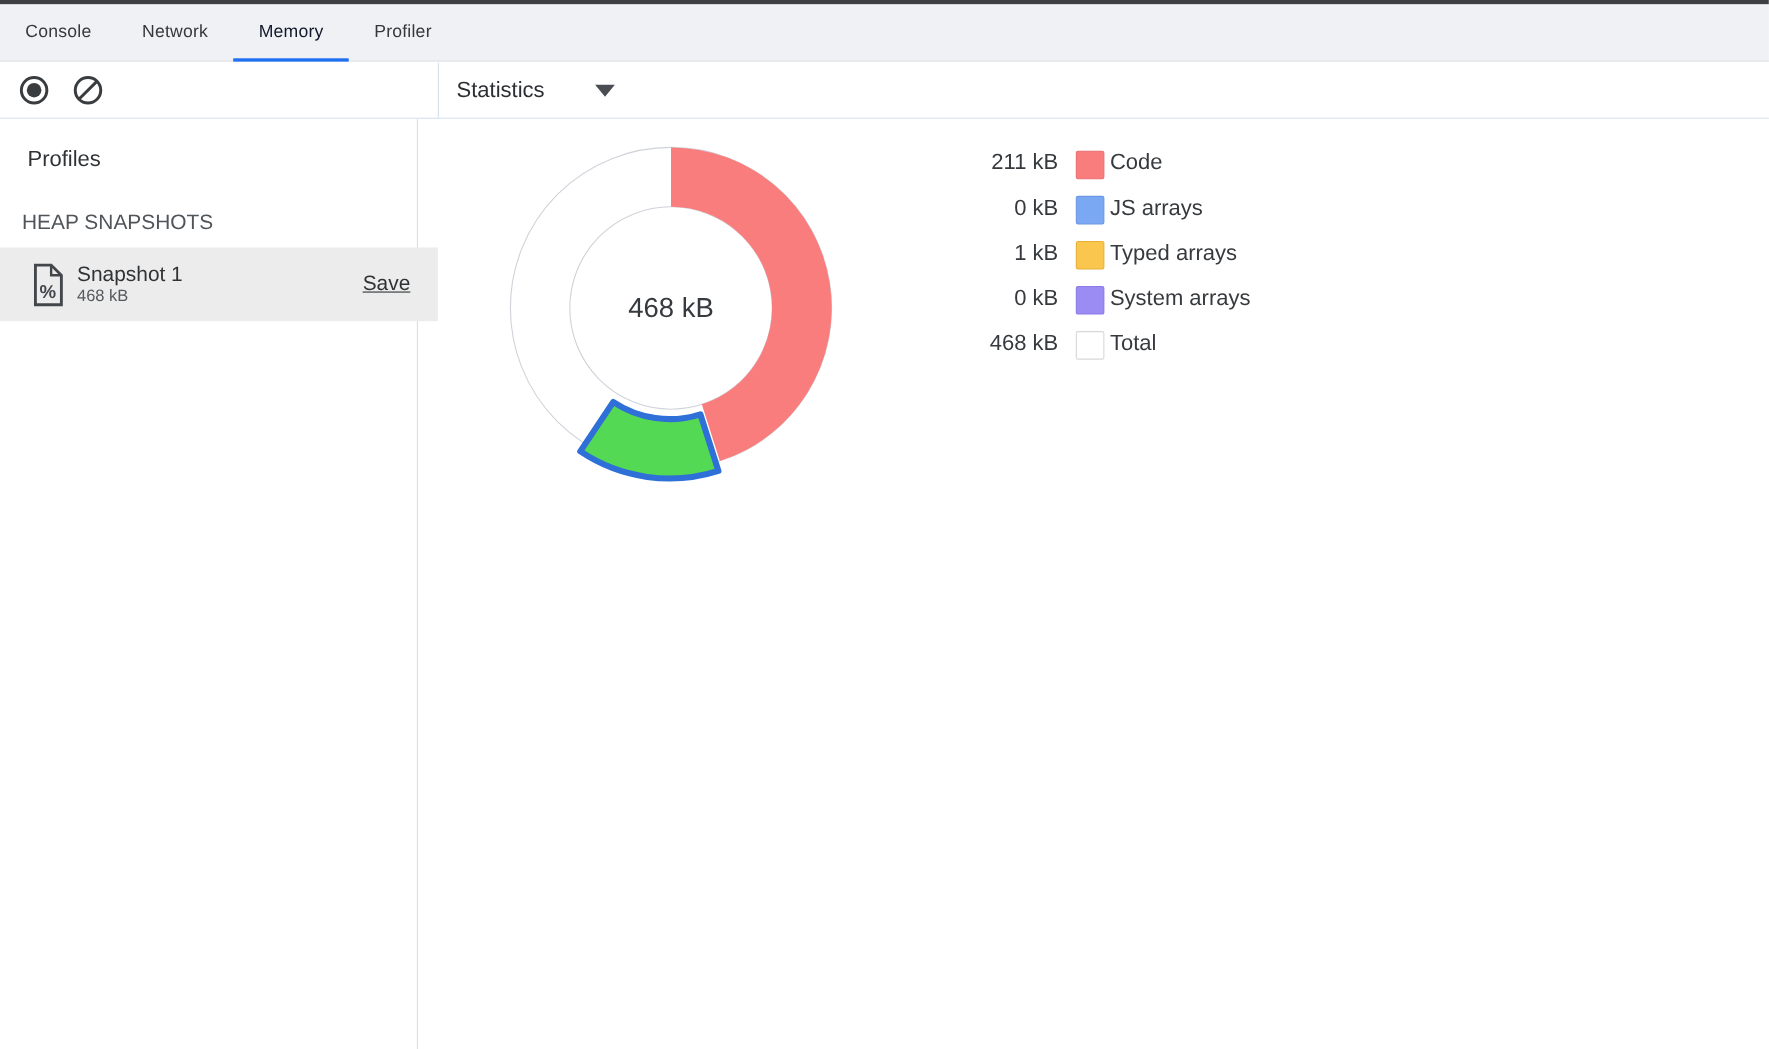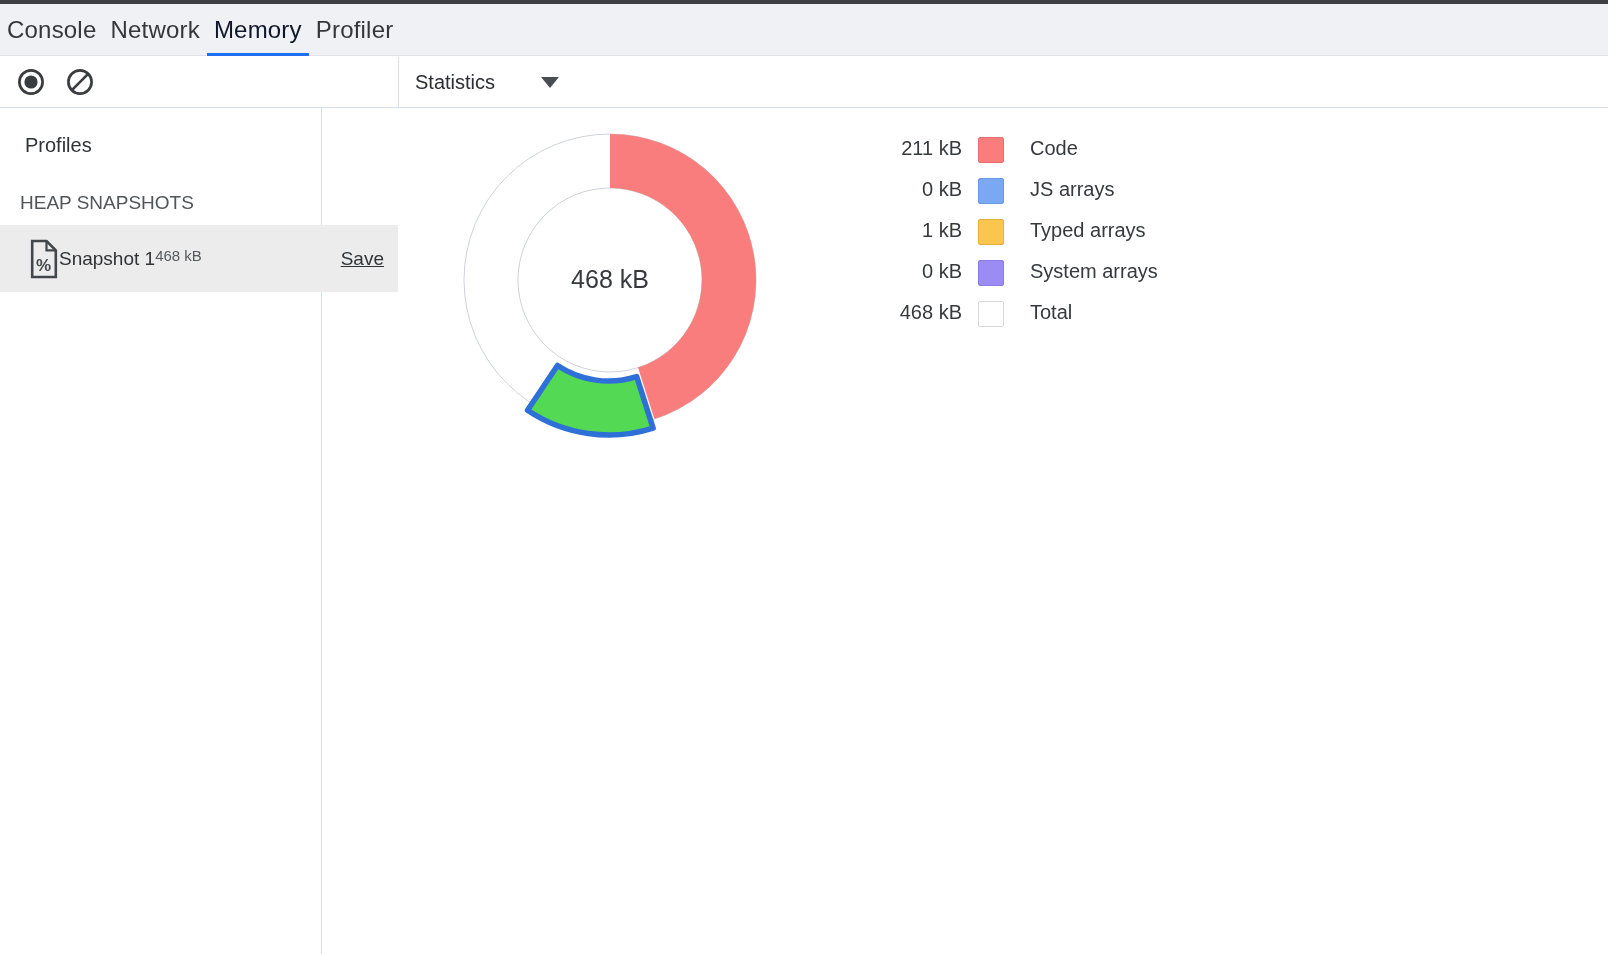--- a/index.html
+++ b/index.html
@@ -4,62 +4,62 @@
 <style>
   * { margin:0; padding:0; box-sizing:border-box; }
   html,body { width:1608px; height:954px; background:#fff; overflow:hidden;
     font-family:"Liberation Sans","DejaVu Sans",sans-serif; color:#36393d; }
 
   .top-strip { position:absolute; left:0; top:0; width:1608px; height:4px; background:#3d3f42; }
 
   
   .tabbar { position:absolute; left:0; top:4px; width:1608px; height:52px;
     background:#eff1f4; border-bottom:1px solid #e0e2e6; display:flex; }
-  .tab { position:relative; height:100%; padding:0 7px; display:flex; align-items:center;
-    font-size:24px; letter-spacing:.2px; color:#35383b; cursor:default; }
+  .tab { position:relative; height:100%; padding:0 23px; display:flex; align-items:center;
+    font-size:16px; letter-spacing:.2px; color:#35383b; cursor:default; }
   .tab.active { color:#0f172a; }
   .tab.active::after { content:""; position:absolute; left:0; right:0; bottom:-1px;
     height:3px; background:#1f6ff2; }
 
   
   .toolbar { position:absolute; left:0; top:57px; width:1608px; height:51px; background:#fff;
     border-bottom:1px solid #d5dfee; }
   .tool-icons { position:absolute; left:15px; top:0; height:100%; display:flex; align-items:center; gap:17px; }
   .icon-btn { width:32px; height:32px; display:flex; align-items:center; justify-content:center; cursor:pointer; }
   .toolbar-divider { position:absolute; left:398px; top:0; width:1px; height:100%; background:#d5dfee; }
   .stats-select { position:absolute; left:415px; top:0; height:100%; display:flex;
     align-items:center; cursor:pointer; }
   .stats-select .sel-label { font-size:20px; color:#2b2e32; }
   .dd-arrow { width:0; height:0; margin-left:46px; border-left:9px solid transparent;
     border-right:9px solid transparent; border-top:11px solid #4a4e52; }
 
   
-  .sidebar { position:absolute; left:0; top:108px; width:322px; height:846px;
+  .sidebar { position:absolute; left:0; top:108px; width:380px; height:846px;
     background:#fff; border-right:1px solid #d5dfee; }
   .profiles-title { position:absolute; left:25px; top:26px; font-size:20px; color:#303336; }
   .section-title { position:absolute; left:20px; top:84px; font-size:19px; color:#50555a; }
   .snapshot-row { position:absolute; left:0; top:117px; width:398px; height:67px;
     background:#ececec; display:flex; align-items:center; cursor:pointer; }
   .snap-icon { margin-left:29px; flex:0 0 auto; display:flex; }
-  .snap-text { display:flex; justify-content:center; }
+  .snap-text { margin-left:11px; display:flex; flex-direction:column; justify-content:center; }
   .snap-name { font-size:19px; color:#303336; line-height:23px; }
   .snap-size { font-size:15px; color:#55595e; line-height:18px; }
-  .save-link { margin-left:auto; margin-right:14px; font-size:19px; color:#303336;
+  .save-link { margin-left:auto; margin-right:25px; font-size:19px; color:#303336;
     text-decoration:underline; cursor:pointer; }
 
   
   .main { position:absolute; left:400px; top:108px; width:1208px; height:846px; background:#fff; }
   .chart-svg { position:absolute; left:40px; top:2px; }
 
   
   .legend { position:absolute; left:462px; top:29px; }
   .legend-row { display:flex; align-items:flex-start; height:41px; cursor:default; }
   .legend-value { width:100px; text-align:right; font-size:20px; color:#36393d; }
   .legend-swatch { width:26px; height:26px; margin-left:16px; border-radius:2px; }
-  .legend-label { margin-left:26px; font-size:20px; color:#36393d; }
+  .legend-label { margin-left:5px; font-size:20px; color:#36393d; }
   .legend-row.bold .legend-value, .legend-row.bold .legend-label { font-weight:bold; }
   .sw-code    { background:#f97d7d; border:1px solid #e86f6f; }
   .sw-strings { background:#53d953; border:1px solid #43c443; }
   .sw-jsarrays{ background:#7aa8f2; border:1px solid #6b97e4; }
   .sw-typed   { background:#fbc64e; border:1px solid #e8af36; }
   .sw-system  { background:#9b8cf4; border:1px solid #8a7ae6; }
   .sw-total   { background:#ffffff; border:1px solid #d8d8d8; }
 </style>
 </head>
 <body>

